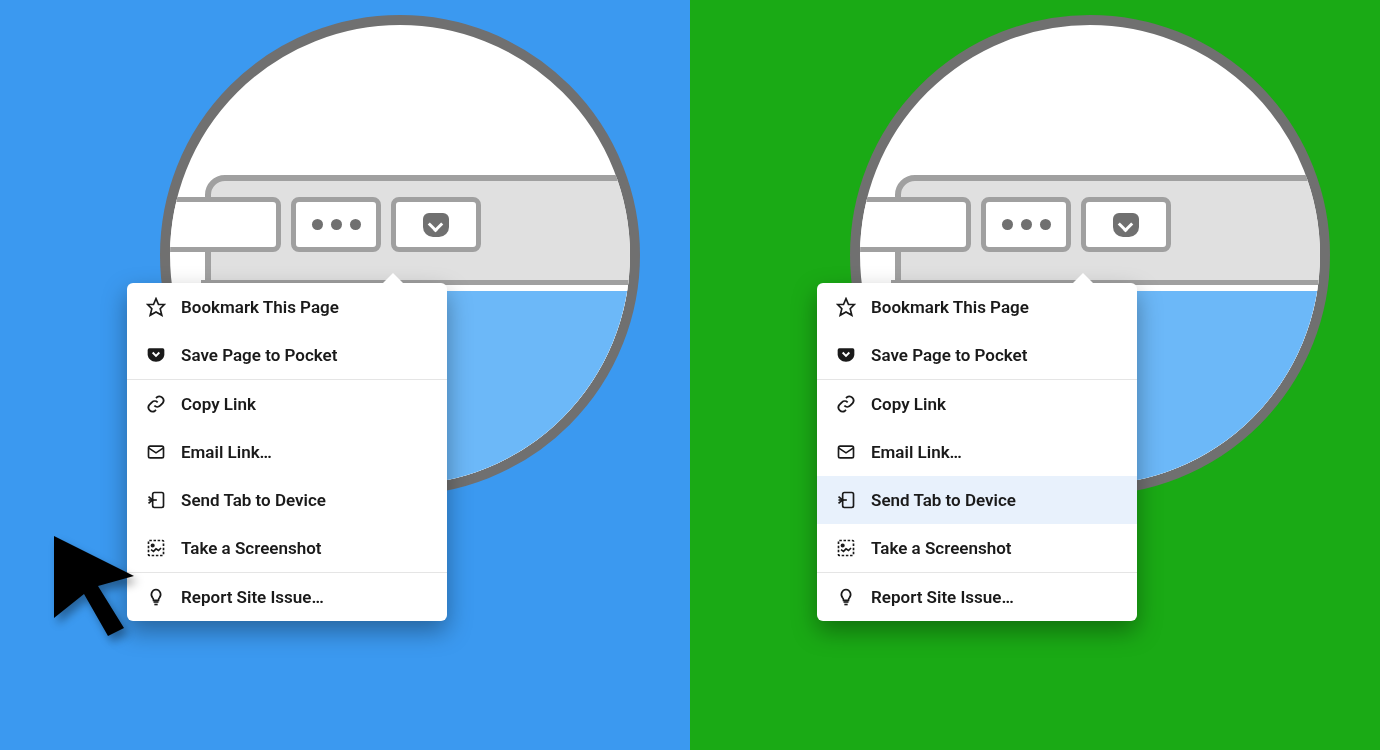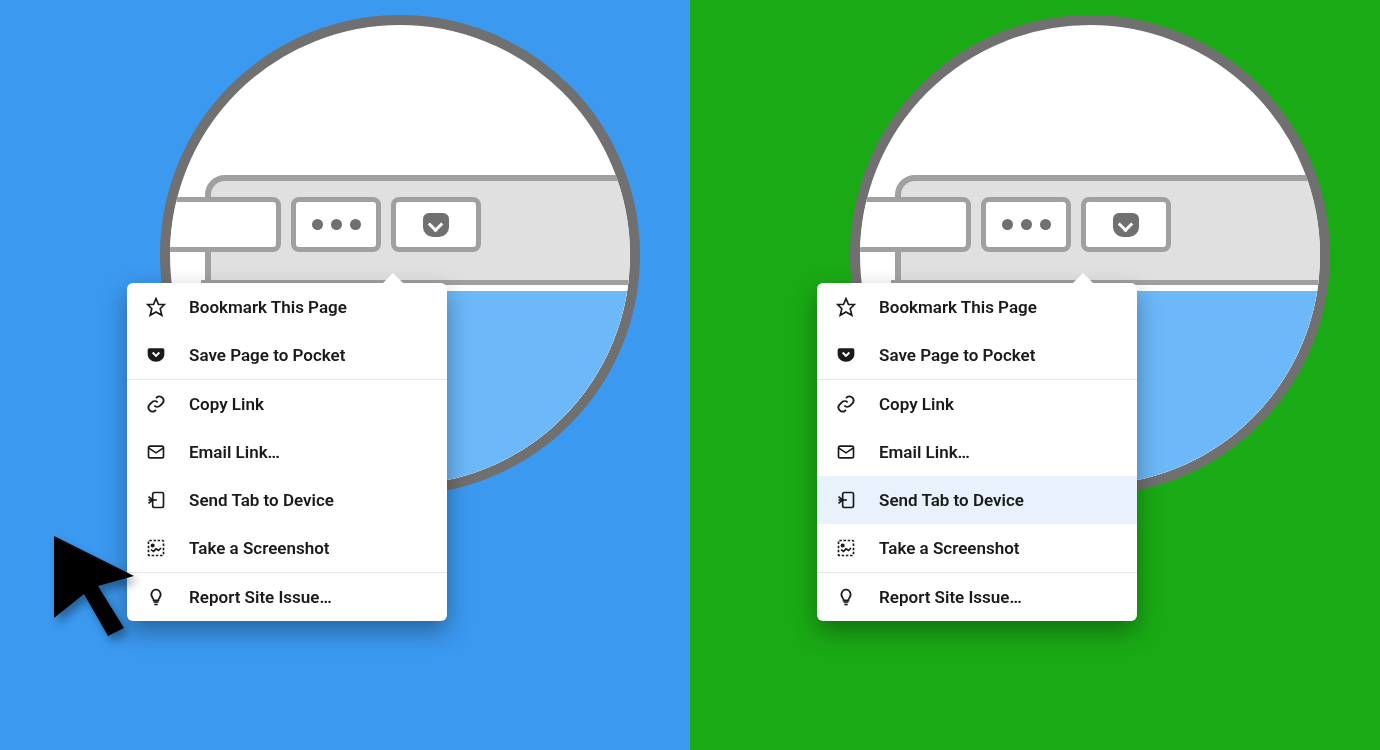--- a/index.html
+++ b/index.html
@@ -125,21 +125,21 @@
   top: -10px;
   left: 254px;
   width: 0; height: 0;
   border-left: 12px solid transparent;
   border-right: 12px solid transparent;
   border-bottom: 12px solid #FFFFFF;
 }
 .menu-item {
   display: flex;
   align-items: center;
-  gap: 22px;
+  gap: 14px;
   padding: 13px 18px;
   font-size: 17px;
   font-weight: 600;
   color: #1A1A1A;
   cursor: pointer;
 }
 .menu-item.highlighted { background: #E8F1FC; }
 .menu-divider {
   height: 1px;
   background: #E5E5E5;

